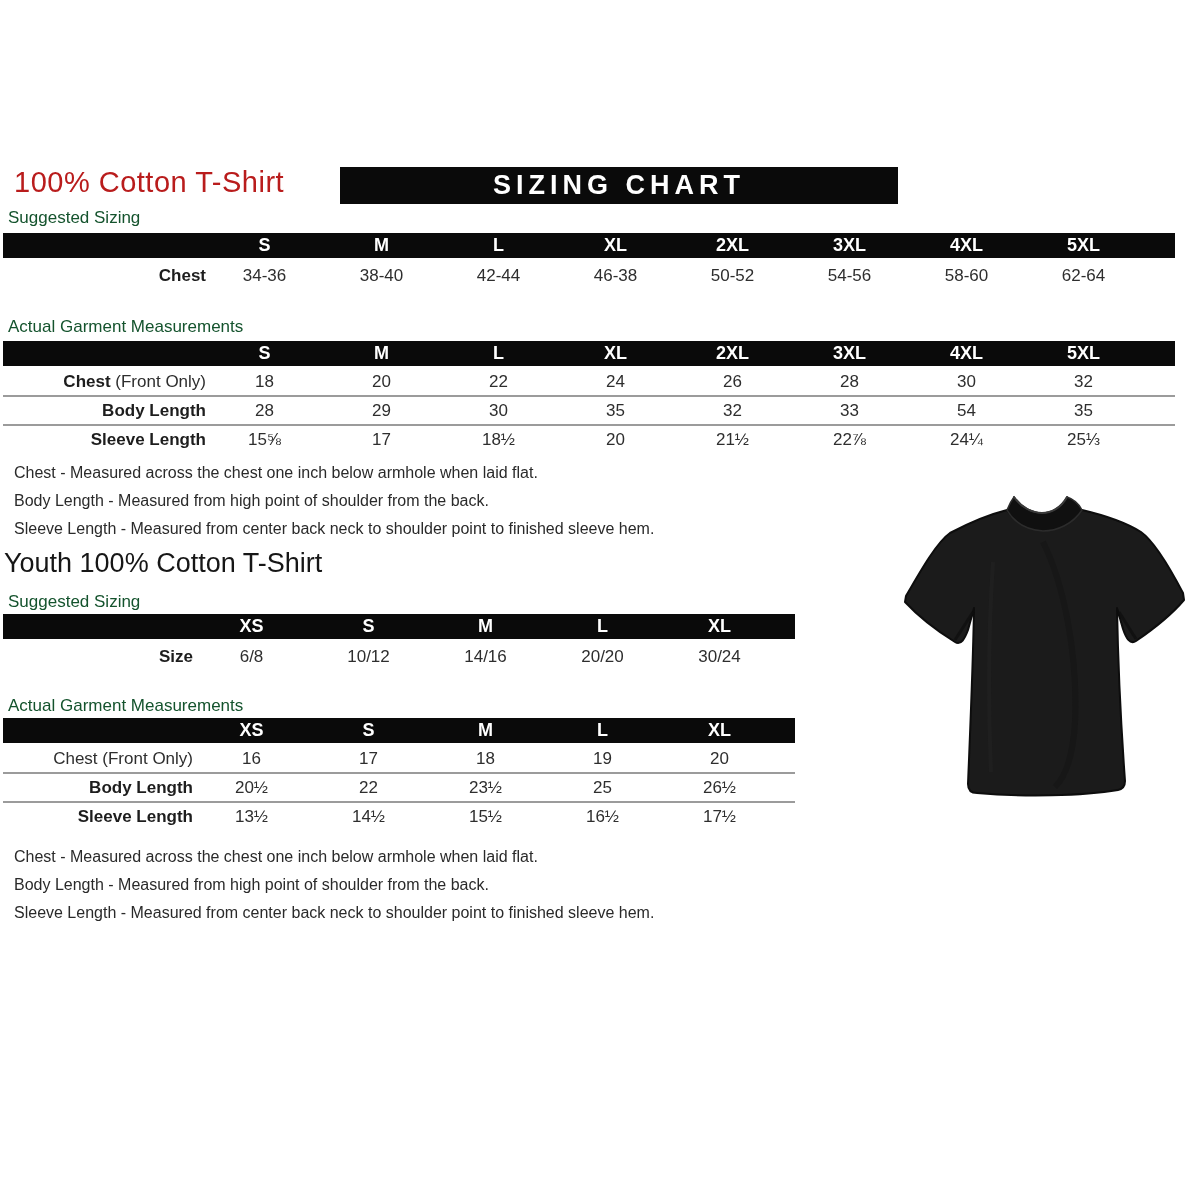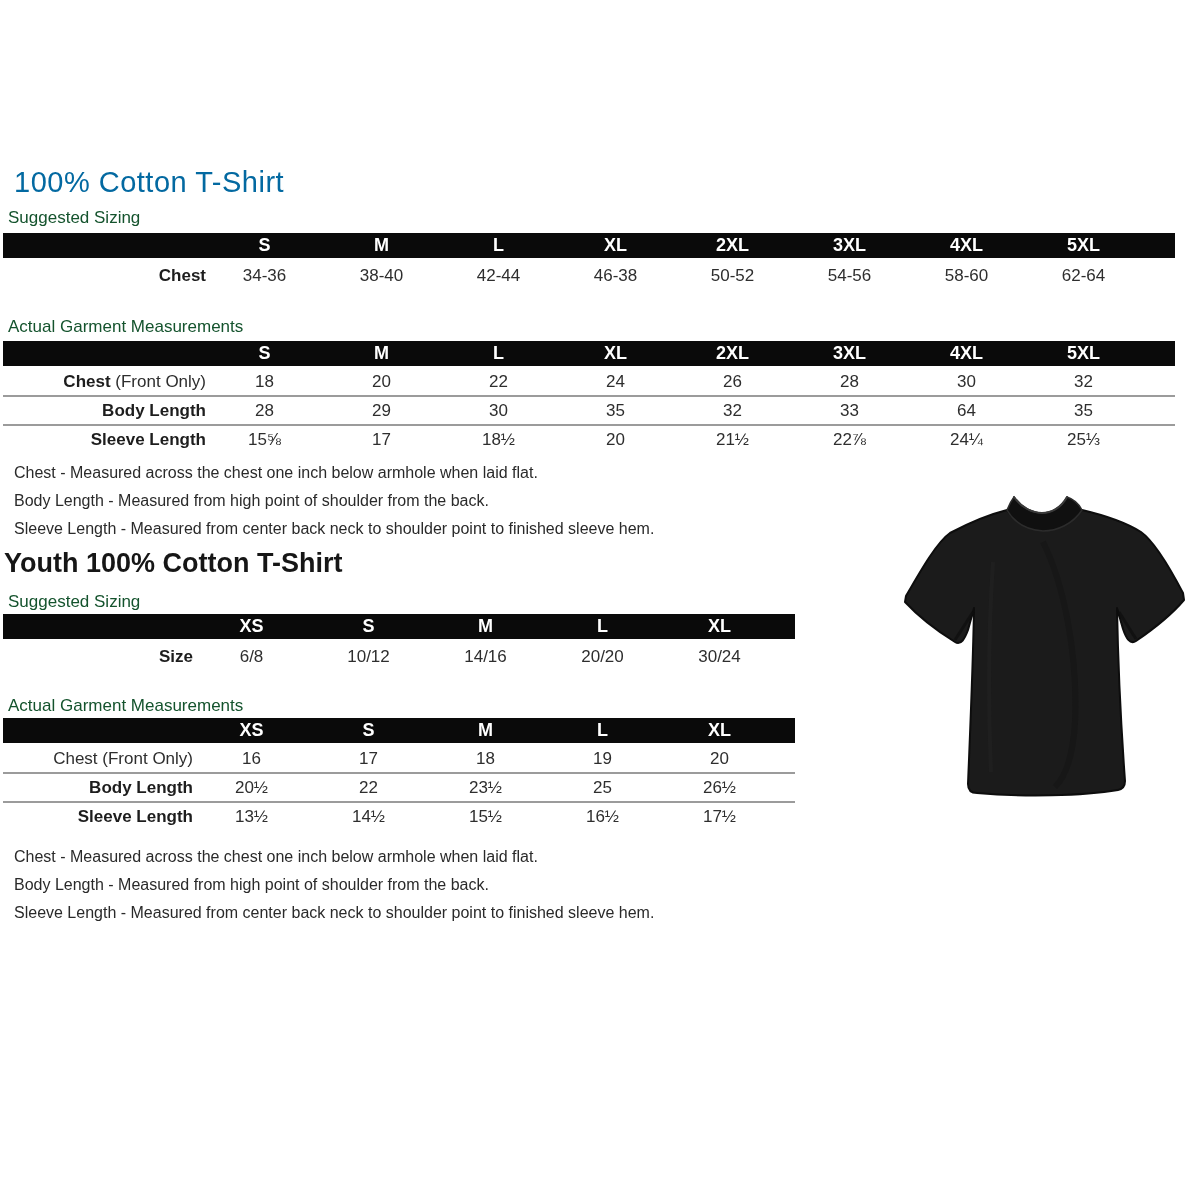--- a/index.html
+++ b/index.html
@@ -14,42 +14,42 @@
     height: 1200px;
     background: #ffffff;
     overflow: hidden;
   }
   .abs { position: absolute; }
 
   .main-title {
     left: 14px; top: 166px;
     font-size: 29px;
     font-weight: 400;
-    color: #0369a1;
+    color: #b91c1c;
     letter-spacing: 0.5px;
   }
   .banner {
     left: 340px; top: 167px;
     width: 558px; height: 37px;
     background: #0a0a0a;
     color: #ffffff;
     font-size: 27px;
     font-weight: 700;
     letter-spacing: 5px;
     text-align: center;
     line-height: 37px;
   }
   .section-label {
     font-size: 17px;
     color: #14532d;
   }
   .youth-title {
     left: 4px; top: 548px;
     font-size: 27px;
-    font-weight: 700;
+    font-weight: 400;
     color: #161616;
   }
 
   table.sizes {
     border-collapse: collapse;
     table-layout: fixed;
   }
   table.sizes th {
     background: #0a0a0a;
     color: #ffffff;
@@ -90,20 +90,21 @@
   .youth-notes { left: 14px; top: 843px; }
 
   .tshirt-wrap { left: 893px; top: 472px; width: 302px; height: 340px; }
 </style>
 </head>
 <body>
 
 <div class="page">
 
   <div class="abs main-title">100% Cotton T-Shirt</div>
+  <div class="abs banner">SIZING CHART</div>
 
   <div class="abs section-label" style="left:8px; top:208px;">Suggested Sizing</div>
 
   <table class="sizes abs" style="left:3px; top:233px; width:1172px;">
     <colgroup>
       <col style="width:203px">
         <col style="width:117px">
         <col style="width:117px">
         <col style="width:117px">
         <col style="width:117px">
@@ -186,21 +187,21 @@
         <td></td>
       </tr>
       <tr>
         <td class="row-label">Body Length</td>
         <td>28</td>
         <td>29</td>
         <td>30</td>
         <td>35</td>
         <td>32</td>
         <td>33</td>
-        <td>64</td>
+        <td>54</td>
         <td>35</td>
         <td></td>
       </tr>
       <tr>
         <td class="row-label">Sleeve Length</td>
         <td>15⅝</td>
         <td>17</td>
         <td>18½</td>
         <td>20</td>
         <td>21½</td>

